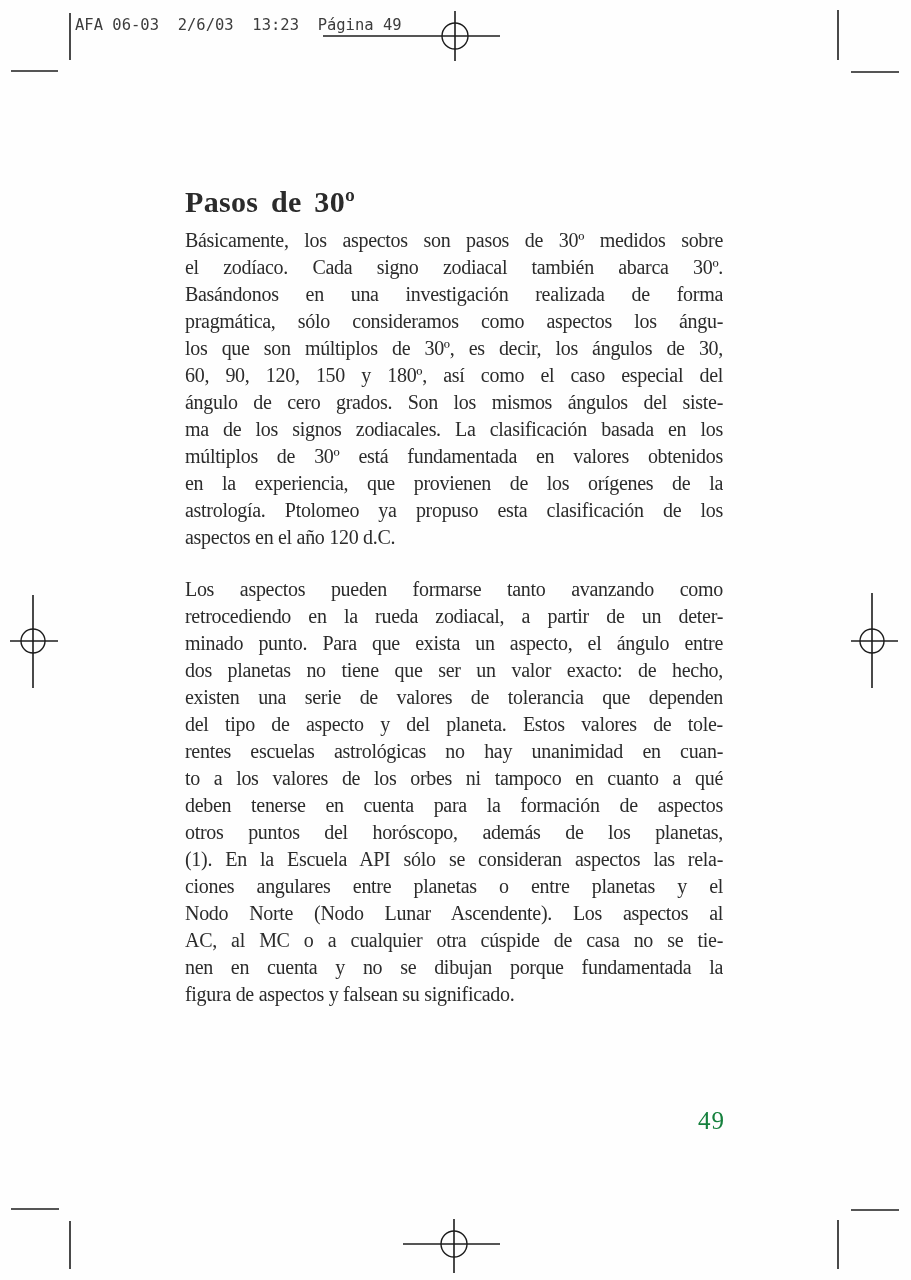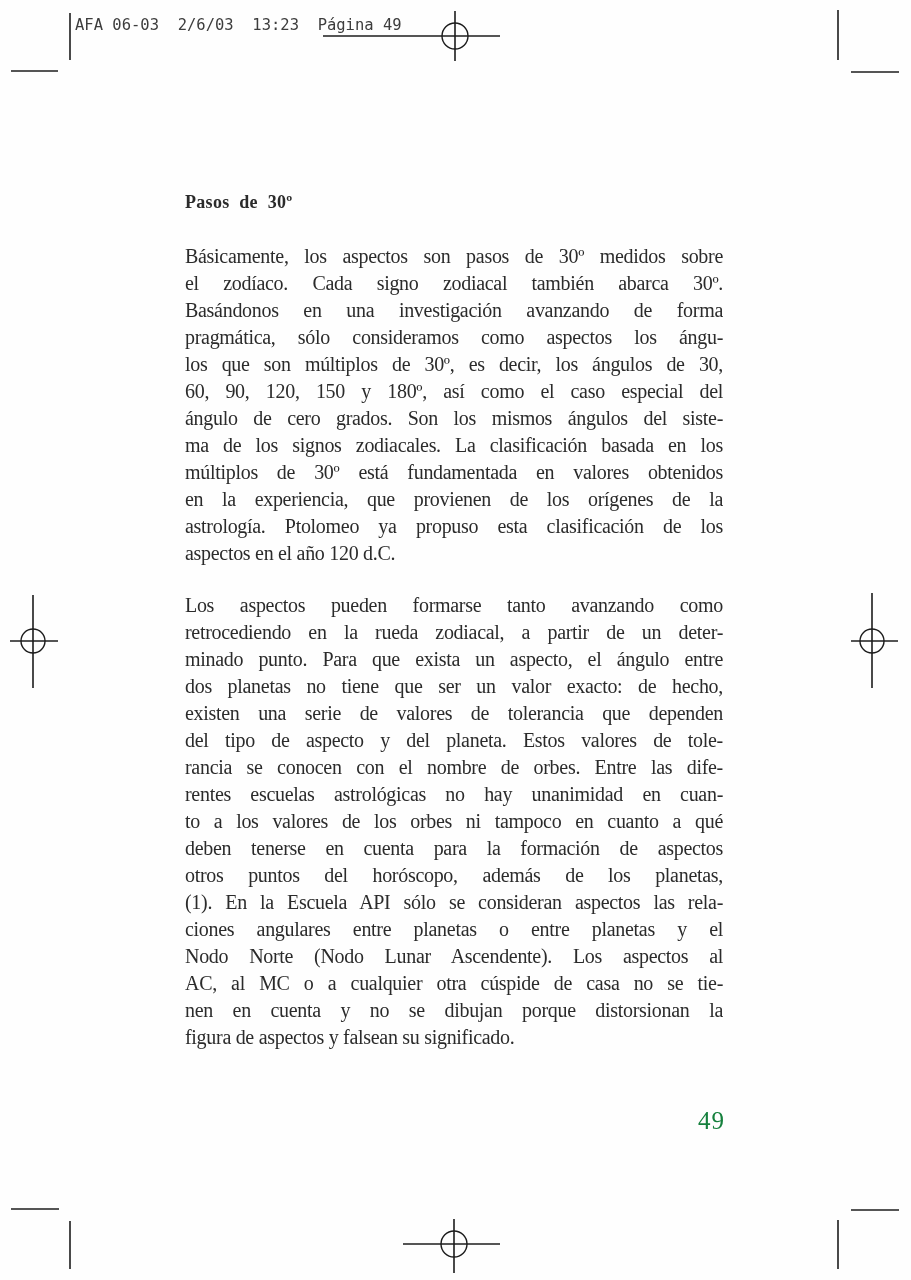--- a/index.html
+++ b/index.html
@@ -29,27 +29,27 @@
     letter-spacing:0;
     text-align:right;
   }
 
   
   .marks{position:absolute;left:0;top:0;width:911px;height:1280px;color:var(--mark);pointer-events:none;}
 
   
   .doc-title{
     position:absolute;left:185px;top:188px;width:540px;
-    font-size:18px;font-weight:bold;line-height:28px;
+    font-size:30px;font-weight:bold;line-height:28px;
     word-spacing:5px;letter-spacing:0.3px;
     color:var(--ink);
   }
   .para{
     position:absolute;left:185px;width:538px;
-    font-size:20px;line-height:27px;letter-spacing:-0.3px;margin-top:16px;
+    font-size:20px;line-height:27px;letter-spacing:-0.3px;
   }
   .para .line{
     width:538px;height:27px;overflow:hidden;
     text-align:justify;text-align-last:justify;
     white-space:normal;
   }
   .para .line.last{text-align:center;text-align-last:left;}
   #para-0{top:227px;}
   #para-1{top:576px;}
 
@@ -103,46 +103,45 @@
       <line x1="851" y1="1210" x2="899" y2="1210"></line>
       <line x1="838" y1="1220" x2="838" y2="1269"></line>
     </g>
   </svg>
 
   <h1 class="doc-title">Pasos de 30º</h1>
 
   <div id="para-0" class="para">
       <div class="line">Básicamente, los aspectos son pasos de 30º medidos sobre</div>
       <div class="line">el zodíaco. Cada signo zodiacal también abarca 30º.</div>
-      <div class="line">Basándonos en una investigación avanzando de forma</div>
+      <div class="line">Basándonos en una investigación realizada de forma</div>
       <div class="line">pragmática, sólo consideramos como aspectos los ángu-</div>
       <div class="line">los que son múltiplos de 30º, es decir, los ángulos de 30,</div>
       <div class="line">60, 90, 120, 150 y 180º, así como el caso especial del</div>
       <div class="line">ángulo de cero grados. Son los mismos ángulos del siste-</div>
       <div class="line">ma de los signos zodiacales. La clasificación basada en los</div>
       <div class="line">múltiplos de 30º está fundamentada en valores obtenidos</div>
       <div class="line">en la experiencia, que provienen de los orígenes de la</div>
       <div class="line">astrología. Ptolomeo ya propuso esta clasificación de los</div>
       <div class="line last">aspectos en el año 120 d.C.</div>
     </div>
   <div id="para-1" class="para">
       <div class="line">Los aspectos pueden formarse tanto avanzando como</div>
       <div class="line">retrocediendo en la rueda zodiacal, a partir de un deter-</div>
       <div class="line">minado punto. Para que exista un aspecto, el ángulo entre</div>
       <div class="line">dos planetas no tiene que ser un valor exacto: de hecho,</div>
       <div class="line">existen una serie de valores de tolerancia que dependen</div>
       <div class="line">del tipo de aspecto y del planeta. Estos valores de tole-</div>
-      <div class="line">rancia se conocen con el nombre de orbes. Entre las dife-</div>
       <div class="line">rentes escuelas astrológicas no hay unanimidad en cuan-</div>
       <div class="line">to a los valores de los orbes ni tampoco en cuanto a qué</div>
       <div class="line">deben tenerse en cuenta para la formación de aspectos</div>
       <div class="line">otros puntos del horóscopo, además de los planetas,</div>
       <div class="line">(1). En la Escuela API sólo se consideran aspectos las rela-</div>
       <div class="line">ciones angulares entre planetas o entre planetas y el</div>
       <div class="line">Nodo Norte (Nodo Lunar Ascendente). Los aspectos al</div>
       <div class="line">AC, al MC o a cualquier otra cúspide de casa no se tie-</div>
-      <div class="line">nen en cuenta y no se dibujan porque distorsionan la</div>
+      <div class="line">nen en cuenta y no se dibujan porque fundamentada la</div>
       <div class="line last">figura de aspectos y falsean su significado.</div>
     </div>
 
   <div class="folio">49</div>
 
 </div>
 
 </body></html>

